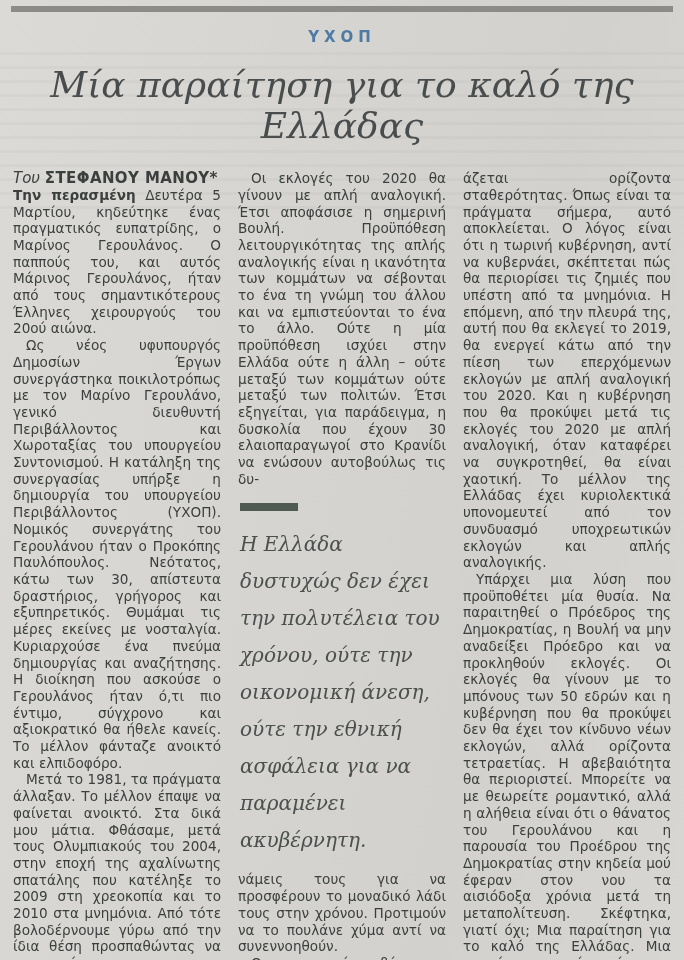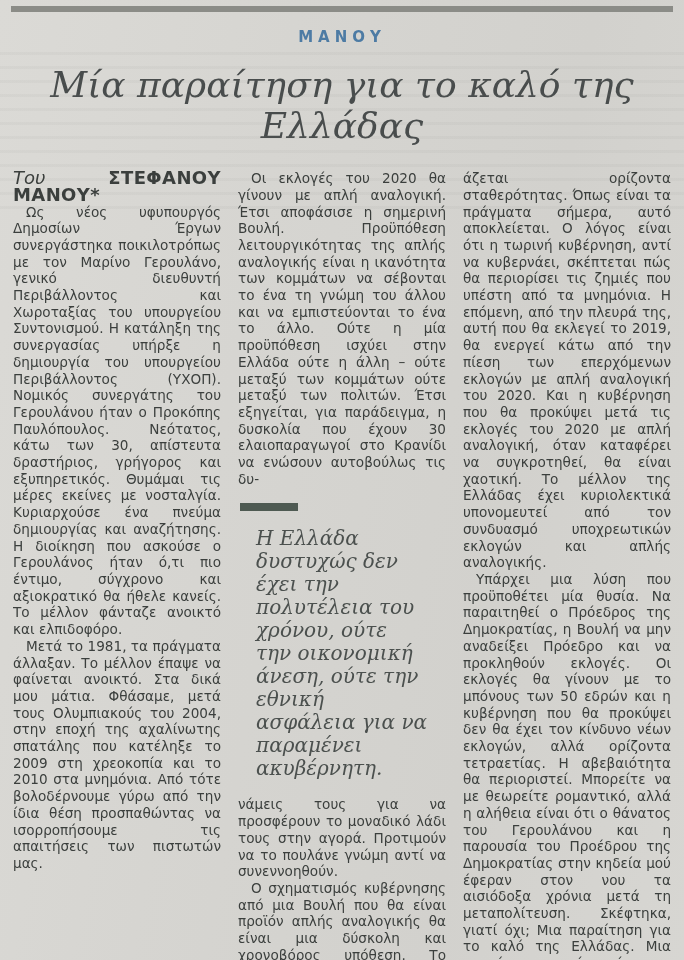--- a/index.html
+++ b/index.html
@@ -34,60 +34,61 @@
     padding:0 13px;margin-top:17px;
     height:838px;overflow:hidden;
     position:relative;z-index:1;
   }
   .col{
     flex:1;min-width:0;
     text-align:justify;
     font-size:13.6px;line-height:16.7px;
     overflow:hidden;
   }
-  .byline{margin:0 0 12px 0;font-size:18px;}
+  .byline{margin:0 0 12px 0;font-size:15px;}
   .byline .prefix{font-style:italic;}
   .byline .name{font-weight:bold;letter-spacing:.4px;}
   .col p{margin:0;text-indent:13px;}
   .col p.flush{text-indent:0;}
   .pullquote{margin:16px 2px 12px 2px;}
   .pullquote .bar{width:58px;height:8px;background:#4e5a52;margin:0 0 15px 0;}
   .pullquote .qtext{
     font-family:"DejaVu Serif","Liberation Serif",serif;
-    font-style:italic;font-size:20px;line-height:23px;
-    color:#4b504e;text-align:left;text-indent:0;margin:16px;
+    font-style:italic;font-size:20px;line-height:37px;
+    color:#4b504e;text-align:left;text-indent:0;margin:0;
   }
 </style>
 </head>
 <body>
 
 <div class="page">
 
   <div class="top-rule"></div>
 
-  <div class="kicker">ΜΑΝΟΥ</div>
+  <div class="kicker">ΥΧΟΠ</div>
 
   <h1 class="headline">Μία παραίτηση για το καλό της Ελλάδας</h1>
 
   <div class="columns">
 
     <div class="col">
       <p class="byline flush"><span class="prefix">Του</span> <span class="name">ΣΤΕΦΑΝΟΥ ΜΑΝΟΥ*</span></p>
+      <p class="flush"><strong>Την περασμένη</strong><span> Δευτέρα 5 Μαρτίου, κηδεύτηκε ένας πραγματικός ευπατρίδης, ο Μαρίνος Γερουλάνος. Ο παππούς του, και αυτός Μάρινος Γερουλάνος, ήταν από τους σημαντικότερους Έλληνες χειρουργούς του 20ού αιώνα.</span></p>
       <p>Ως νέος υφυπουργός Δημοσίων Έργων συνεργάστηκα ποικιλοτρόπως με τον Μαρίνο Γερουλάνο, γενικό διευθυντή Περιβάλλοντος και Χωροταξίας του υπουργείου Συντονισμού. Η κατάληξη της συνεργασίας υπήρξε η δημιουργία του υπουργείου Περιβάλλοντος (ΥΧΟΠ). Νομικός συνεργάτης του Γερουλάνου ήταν ο Προκόπης Παυλόπουλος. Νεότατος, κάτω των 30, απίστευτα δραστήριος, γρήγορος και εξυπηρετικός. Θυμάμαι τις μέρες εκείνες με νοσταλγία. Κυριαρχούσε ένα πνεύμα δημιουργίας και αναζήτησης. Η διοίκηση που ασκούσε ο Γερουλάνος ήταν ό,τι πιο έντιμο, σύγχρονο και αξιοκρατικό θα ήθελε κανείς. Το μέλλον φάνταζε ανοικτό και ελπιδοφόρο.</p>
       <p>Μετά το 1981, τα πράγματα άλλαξαν. Το μέλλον έπαψε να φαίνεται ανοικτό. Στα δικά μου μάτια. Φθάσαμε, μετά τους Ολυμπιακούς του 2004, στην εποχή της αχαλίνωτης σπατάλης που κατέληξε το 2009 στη χρεοκοπία και το 2010 στα μνημόνια. Από τότε βολοδέρνουμε γύρω από την ίδια θέση προσπαθώντας να ισορροπήσουμε τις απαιτήσεις των πιστωτών μας.</p>
 
     </div>
 
     <div class="col">
       <p>Οι εκλογές του 2020 θα γίνουν με απλή αναλογική. Έτσι αποφάσισε η σημερινή Βουλή. Προϋπόθεση λειτουργικότητας της απλής αναλογικής είναι η ικανότητα των κομμάτων να σέβονται το ένα τη γνώμη του άλλου και να εμπιστεύονται το ένα το άλλο. Ούτε η μία προϋπόθεση ισχύει στην Ελλάδα ούτε η άλλη – ούτε μεταξύ των κομμάτων ούτε μεταξύ των πολιτών. Έτσι εξηγείται, για παράδειγμα, η δυσκολία που έχουν 30 ελαιοπαραγωγοί στο Κρανίδι να ενώσουν αυτοβούλως τις δυ-</p>
       <div class="pullquote">
         <div class="bar"></div>
         <p class="qtext">Η Ελλάδα δυστυχώς δεν έχει την πολυτέλεια του χρόνου, ούτε την οικονομική άνεση, ούτε την εθνική ασφάλεια για να παραμένει ακυβέρνητη.</p>
       </div>
-      <p class="flush">νάμεις τους για να προσφέρουν το μοναδικό λάδι τους στην αγορά. Προτιμούν να το πουλάνε γνώμη αντί να συνεννοηθούν.</p>
+      <p class="flush">νάμεις τους για να προσφέρουν το μοναδικό λάδι τους στην χρόνου. Προτιμούν να το πουλάνε χύμα αντί να συνεννοηθούν.</p>
       <p>Ο σχηματισμός κυβέρνησης από μια Βουλή που θα είναι προϊόν απλής αναλογικής θα είναι μια δύσκολη και χρονοβόρος υπόθεση. Το καταλαβαίνετε. Δεν έχετε παρά να δείτε τις δυσκολίες σε μια πολύ πιο συντεταγμένη πολιτεία, τη Γερμανία. Η Ελλάδα δυστυχώς δεν έχει την πολυτέλεια του χρόνου, ούτε την οικονομική άνεση, ούτε την εθνική ασφάλεια για να παραμένει ακυβέρνητη.</p>
 
     </div>
 
     <div class="col">
       <p class="flush">άζεται ορίζοντα σταθερότητας. Όπως είναι τα πράγματα σήμερα, αυτό αποκλείεται. Ο λόγος είναι ότι η τωρινή κυβέρνηση, αντί να κυβερνάει, σκέπτεται πώς θα περιορίσει τις ζημιές που υπέστη από τα μνημόνια. Η επόμενη, από την πλευρά της, αυτή που θα εκλεγεί το 2019, θα ενεργεί κάτω από την πίεση των επερχόμενων εκλογών με απλή αναλογική του 2020. Και η κυβέρνηση που θα προκύψει μετά τις εκλογές του 2020 με απλή αναλογική, όταν καταφέρει να συγκροτηθεί, θα είναι χαοτική. Το μέλλον της Ελλάδας έχει κυριολεκτικά υπονομευτεί από τον συνδυασμό υποχρεωτικών εκλογών και απλής αναλογικής.</p>
       <p>Υπάρχει μια λύση που προϋποθέτει μία θυσία. Να παραιτηθεί ο Πρόεδρος της Δημοκρατίας, η Βουλή να μην αναδείξει Πρόεδρο και να προκληθούν εκλογές. Οι εκλογές θα γίνουν με το μπόνους των 50 εδρών και η κυβέρνηση που θα προκύψει δεν θα έχει τον κίνδυνο νέων εκλογών, αλλά ορίζοντα τετραετίας. Η αβεβαιότητα θα περιοριστεί. Μπορείτε να με θεωρείτε ρομαντικό, αλλά η αλήθεια είναι ότι ο θάνατος του Γερουλάνου και η παρουσία του Προέδρου της Δημοκρατίας στην κηδεία μού έφεραν στον νου τα αισιόδοξα χρόνια μετά τη μεταπολίτευση. Σκέφτηκα, γιατί όχι; Μια παραίτηση για το καλό της Ελλάδας. Μια παραίτηση που είμαι σίγουρος ότι θα ενέκρινε ο Μαρίνος.</p>
 
     </div>
 

